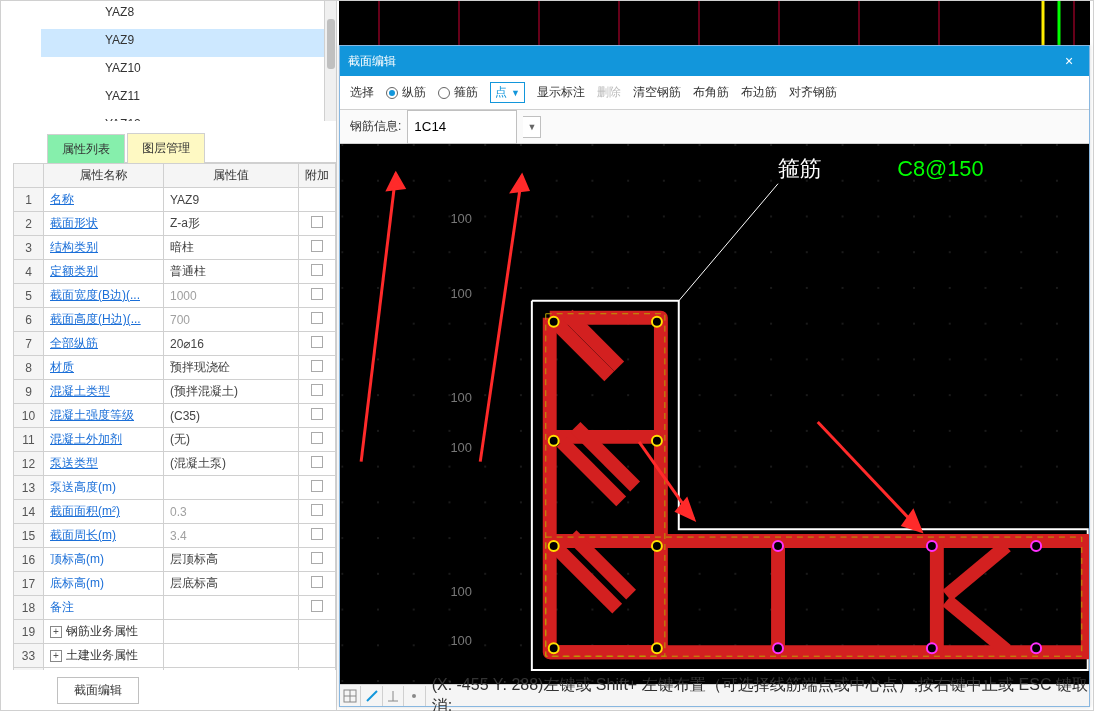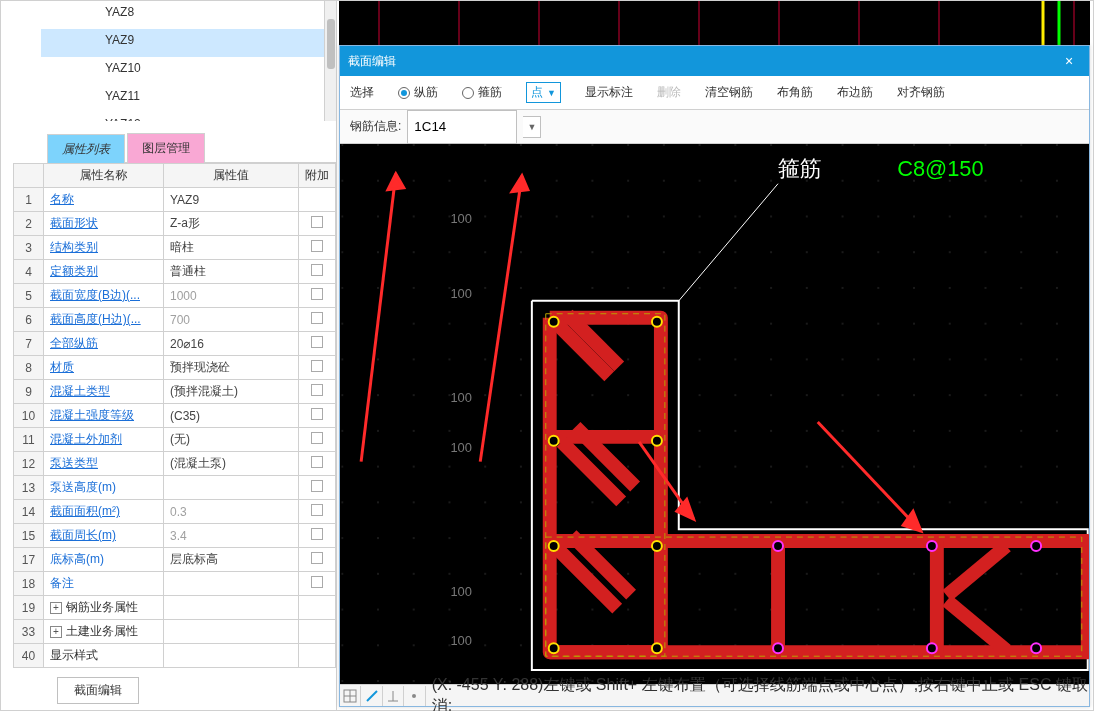--- a/index.html
+++ b/index.html
@@ -5,43 +5,43 @@
   html,body{margin:0;padding:0;font-family:"Microsoft YaHei",Arial,sans-serif;font-size:12px;color:#333;background:#fff;overflow:hidden;}
   *{box-sizing:border-box;}
   .root{position:relative;width:1094px;height:711px;border:1px solid #d0d0d0;}
 
   
   .left-panel{position:absolute;left:0;top:0;width:336px;height:100%;background:#fff;border-right:1px solid #d0d0d0;}
   .tree{position:absolute;left:40px;top:0;right:10px;height:120px;overflow:hidden;}
   .tree-item{padding:4px 0 10px 64px;cursor:default;}
   .tree-item.sel{background:#cde8ff;}
   .tabs{position:absolute;left:46px;top:132px;right:0;height:30px;border-bottom:1px solid #d0d0d0;}
-  .tab{display:inline-block;padding:6px 14px;border:1px solid #d0d0d0;border-bottom:none;margin-right:-1px;background:#f9a8d4;cursor:pointer;}
-  .tab.active{background:#7dd3fc;border-bottom:1px solid #be185d;position:relative;top:1px;font-style:italic;}
+  .tab{display:inline-block;padding:6px 14px;border:1px solid #d0d0d0;border-bottom:none;margin-right:-1px;background:#fef9c3;cursor:pointer;}
+  .tab.active{background:#86efac;border-bottom:1px solid #be185d;position:relative;top:1px;}
   .grid{position:absolute;left:12px;top:162px;right:0;bottom:40px;overflow:auto;}
   table.prop{border-collapse:collapse;width:100%;}
   table.prop th,table.prop td{border:1px solid #d0d0d0;padding:3px 6px;font-weight:normal;white-space:nowrap;}
   table.prop th{background:#f5f5f5;text-align:center;}
   td.idx{width:30px;text-align:center;background:#f5f5f5;color:#555;}
   td.pname{width:120px;color:#1b6fd8;}
   td.pname.exp{color:#333;}
   td.pval{background:#fff;color:#444;}
   td.pval.gray{color:#a0a0a0;}
   td.att{width:34px;text-align:center;}
   .exp-icon{display:inline-block;width:12px;height:12px;border:1px solid #888;line-height:10px;text-align:center;font-size:10px;margin-right:4px;color:#555;}
   .bottom-btn{position:absolute;left:56px;bottom:6px;padding:4px 16px;border:1px solid #c0c0c0;background:#fff;cursor:pointer;}
   .v-scroll{position:absolute;right:0;top:0;width:12px;height:120px;background:#f0f0f0;border-left:1px solid #d0d0d0;}
   .v-scroll .thumb{position:absolute;left:2px;width:8px;background:#c0c0c0;border-radius:3px;}
 
   
   .dialog{position:absolute;left:338px;top:44px;right:3px;bottom:3px;background:#fff;border:1px solid #88b7e0;box-shadow:0 0 4px rgba(0,0,0,.15);}
   .titlebar{height:30px;background:#1296db;color:#fff;display:flex;align-items:center;padding:0 8px;}
   .titlebar .ttl{flex:1;}
   .titlebar .close{width:24px;text-align:center;cursor:pointer;font-size:14px;}
-  .toolbar{height:34px;border-bottom:1px solid #d0d0d0;display:flex;align-items:center;gap:24px;padding:0 10px;}
+  .toolbar{height:34px;border-bottom:1px solid #d0d0d0;display:flex;align-items:center;gap:12px;padding:0 10px;}
   .tb-item{cursor:pointer;color:#333;}
   .tb-item.disabled{color:#bbb;}
   .radio{display:inline-flex;align-items:center;gap:4px;}
   .radio .dot{width:12px;height:12px;border:1px solid #666;border-radius:50%;display:inline-flex;align-items:center;justify-content:center;}
   .radio .dot.on::after{content:"";width:6px;height:6px;background:#1296db;border-radius:50%;}
   .dd{border:1px solid #1296db;color:#1296db;padding:1px 4px;display:inline-flex;align-items:center;gap:4px;}
   .dd .car{font-size:9px;}
   .toolbar2{height:34px;border-bottom:1px solid #d0d0d0;display:flex;align-items:center;gap:6px;padding:0 10px;background:#fafafa;}
   .toolbar2 label{color:#333;}
   .txtbox{height:22px;border:1px solid #c0c0c0;padding:16px 6px;width:110px;}
@@ -191,20 +191,26 @@
             <tr>
               <td class="idx">14</td>
               <td class="pname" style="text-decoration: underline;">截面面积(m²)</td>
               <td class="pval gray">0.3</td>
               <td class="att"><span style="display:inline-block;width:12px;height:12px;border:1px solid #aaa;"></span></td>
             </tr>
             <tr>
               <td class="idx">15</td>
               <td class="pname" style="text-decoration: underline;">截面周长(m)</td>
               <td class="pval gray">3.4</td>
+              <td class="att"><span style="display:inline-block;width:12px;height:12px;border:1px solid #aaa;"></span></td>
+            </tr>
+            <tr>
+              <td class="idx">16</td>
+              <td class="pname">顶标高(m)</td>
+              <td class="pval">层顶标高</td>
               <td class="att"><span style="display:inline-block;width:12px;height:12px;border:1px solid #aaa;"></span></td>
             </tr>
             <tr>
               <td class="idx">17</td>
               <td class="pname">底标高(m)</td>
               <td class="pval">层底标高</td>
               <td class="att"><span style="display:inline-block;width:12px;height:12px;border:1px solid #aaa;"></span></td>
             </tr>
             <tr>
               <td class="idx">18</td>

